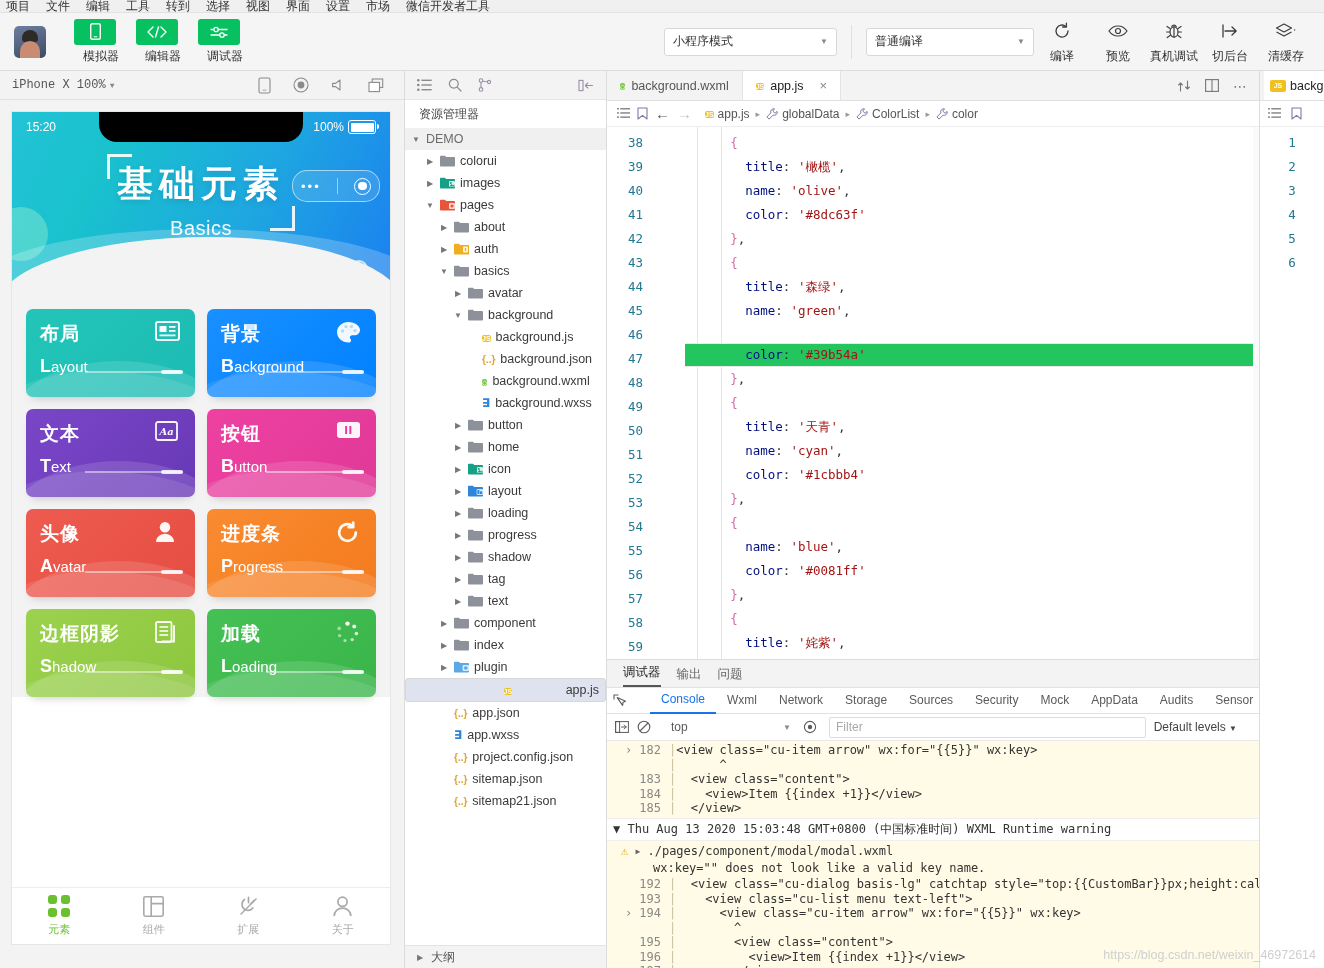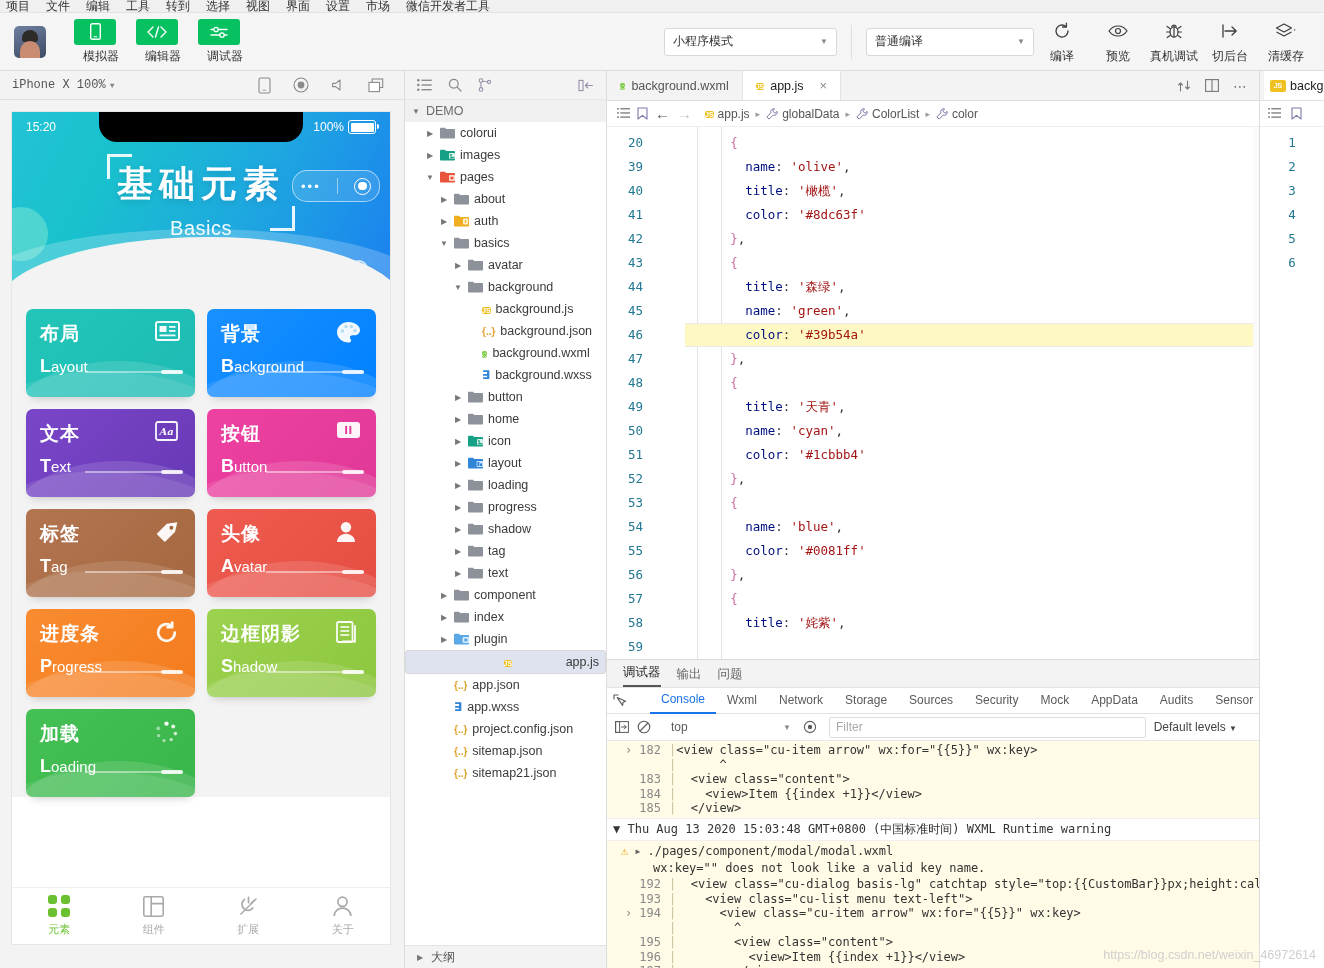--- a/index.html
+++ b/index.html
@@ -134,21 +134,21 @@
   .tabs .spacer{flex:1;}
   .tabs .tact{display:flex;align-items:center;gap:14px;padding:0 12px;color:#777;}
   .crumb{height:25px;display:flex;align-items:center;gap:7px;padding:0 10px;font-size:12px;color:#555;
          border-bottom:1px solid #eee;background:#fff;}
   .crumb .sepc{color:#999;font-size:9px;}
   .code{flex:1;display:flex;overflow:hidden;background:#fff;position:relative;font-family:"DejaVu Sans Mono","Liberation Mono",monospace;}
   .gutter{width:44px;flex:none;text-align:right;padding:4px 8px 0 0;box-sizing:border-box;color:#237893;font-size:12.5px;line-height:24px;}
   .folds{width:26px;flex:none;padding-top:4px;}
   .codearea{flex:1;padding:4px 0 0 8px;font-size:12.5px;line-height:24px;position:relative;overflow:hidden;}
   .cl{white-space:pre;height:24px;position:relative;}
-  .cl.hl{background:#fef9c3;box-shadow:inset 0 1px 0 #eaeaea,inset 0 -1px 0 #eaeaea;}
+  .cl.hl{background:#22c55e;box-shadow:inset 0 1px 0 #eaeaea,inset 0 -1px 0 #eaeaea;margin-top:20px;}
   .k-key{color:#001080;}
   .k-str{color:#a31515;}
   .k-br{color:#d16ba5;}
   .indent{position:absolute;top:0;bottom:0;width:1px;background:#e4e4e4;}
   .vline1{left:20px;}
   .vline2{left:44px;}
   .minimap{position:absolute;right:0;top:0;bottom:0;width:6px;background:#fafafa;}
 
   
   .edright{width:64px;flex:none;border-left:1px solid #dcdcdc;background:#fff;display:flex;flex-direction:column;}
@@ -406,33 +406,20 @@
             <div class="card" style="background: linear-gradient(135deg, rgb(238, 65, 162) 0%, rgb(224, 57, 151) 100%);">
               <div class="cw2"></div>
               <div class="cw"></div>
               <div class="cn">按钮</div>
               <div class="en"><b>B</b>utton</div>
               <div class="ic">
                 <svg width="25" height="18" viewBox="0 0 25 18">
                   <rect x="1" y="1" width="23" height="16" rx="3" fill="#fff"></rect>
                   <rect x="9.2" y="5" width="1.9" height="8" fill="#e03997"></rect>
                   <rect x="13.4" y="5" width="1.9" height="8" fill="#e03997"></rect>
-                </svg>
-              </div>
-              <div class="ul"></div>
-            </div>
-            <div class="card" style="background: linear-gradient(135deg, rgb(178, 117, 80) 0%, rgb(165, 103, 63) 100%);">
-              <div class="cw2"></div>
-              <div class="cw"></div>
-              <div class="cn">标签</div>
-              <div class="en"><b>T</b>ag</div>
-              <div class="ic">
-                <svg width="24" height="23" viewBox="0 0 24 23">
-                  <path d="M22.3 1.3 11.8 2.7 1.6 12.9l8.2 8.2L20 10.9z" fill="#fff"></path>
-                  <circle cx="16.4" cy="6.8" r="2" fill="#a5673f"></circle>
                 </svg>
               </div>
               <div class="ul"></div>
             </div>
             <div class="card" style="background: linear-gradient(135deg, rgb(239, 91, 80) 0%, rgb(229, 77, 66) 100%);">
               <div class="cw2"></div>
               <div class="cw"></div>
               <div class="cn">头像</div>
               <div class="en"><b>A</b>vatar</div>
               <div class="ic">
@@ -565,20 +552,21 @@
               <path d="M3 4.4v5.2M4.6 3.2C8 3.4 9.4 3.6 9.5 4" fill="none" stroke="#9a8fa8" stroke-width="1.1"></path>
             </svg>
           </span>
         <span class="rgt">
             <svg width="16" height="13" viewBox="0 0 16 13">
               <rect x="1" y="1.4" width="4" height="10.2" fill="none" stroke="#9a8fa8" stroke-width="1.1"></rect>
               <path d="M14.5 6.5H7.5M9.8 4 7.4 6.5 9.8 9" fill="none" stroke="#9a8fa8" stroke-width="1.1" stroke-linecap="round" stroke-linejoin="round"></path>
             </svg>
           </span>
       </div>
+      <div class="exptitle">资源管理器</div>
       <div class="exptree" id="filetree">
           <div class="row root" style="padding-left: 6px;">
             <span class="tw">▼</span>
             <span class="ftxt">DEMO</span>
           </div>
           <div class="row" style="padding-left: 20px;">
             <span class="tw">▶</span>
             <span>
               <svg width="15" height="12" viewBox="0 0 15 12">
                 <path d="M0 1.6A.9.9 0 0 1 .9.7h4l1.3 1.4h7.9a.9.9 0 0 1 .9.9v7.5a.9.9 0 0 1-.9.9H.9a.9.9 0 0 1-.9-.9z" fill="#8d9199"></path>
@@ -909,21 +897,21 @@
                     <path d="M8.6.9a3 3 0 0 0-3.7 4L.9 8.9l2.2 2.2 4-4a3 3 0 0 0 4-3.7L9 5.3 6.7 3z" fill="none" stroke="#7d7ba8" stroke-width="1"></path>
                   </svg>
                 </span>
                 <span>color</span>
               </span>
             </span>
         </div>
 
         <div class="code">
           <div class="gutter" id="gutter">
-              <div>20</div>
+              <div>38</div>
               <div>39</div>
               <div>40</div>
               <div>41</div>
               <div>42</div>
               <div>43</div>
               <div>44</div>
               <div>45</div>
               <div>46</div>
               <div>47</div>
               <div>48</div>
@@ -937,22 +925,22 @@
               <div>56</div>
               <div>57</div>
               <div>58</div>
               <div>59</div>
             </div>
           <div class="folds"></div>
           <div class="codearea" id="codearea">
             <div class="indent vline1"></div>
             <div class="indent vline2"></div>
           <div class="cl">      <span class="k-br">{</span></div>
+              <div class="cl">        <span class="k-key">title</span>: <span class="k-str">'橄榄'</span>,</div>
               <div class="cl">        <span class="k-key">name</span>: <span class="k-str">'olive'</span>,</div>
-              <div class="cl">        <span class="k-key">title</span>: <span class="k-str">'橄榄'</span>,</div>
               <div class="cl">        <span class="k-key">color</span>: <span class="k-str">'#8dc63f'</span></div>
               <div class="cl">      <span class="k-br">}</span>,</div>
               <div class="cl">      <span class="k-br">{</span></div>
               <div class="cl">        <span class="k-key">title</span>: <span class="k-str">'森绿'</span>,</div>
               <div class="cl">        <span class="k-key">name</span>: <span class="k-str">'green'</span>,</div>
               <div class="cl hl">        <span class="k-key">color</span>: <span class="k-str">'#39b54a'</span></div>
               <div class="cl">      <span class="k-br">}</span>,</div>
               <div class="cl">      <span class="k-br">{</span></div>
               <div class="cl">        <span class="k-key">title</span>: <span class="k-str">'天青'</span>,</div>
               <div class="cl">        <span class="k-key">name</span>: <span class="k-str">'cyan'</span>,</div>

